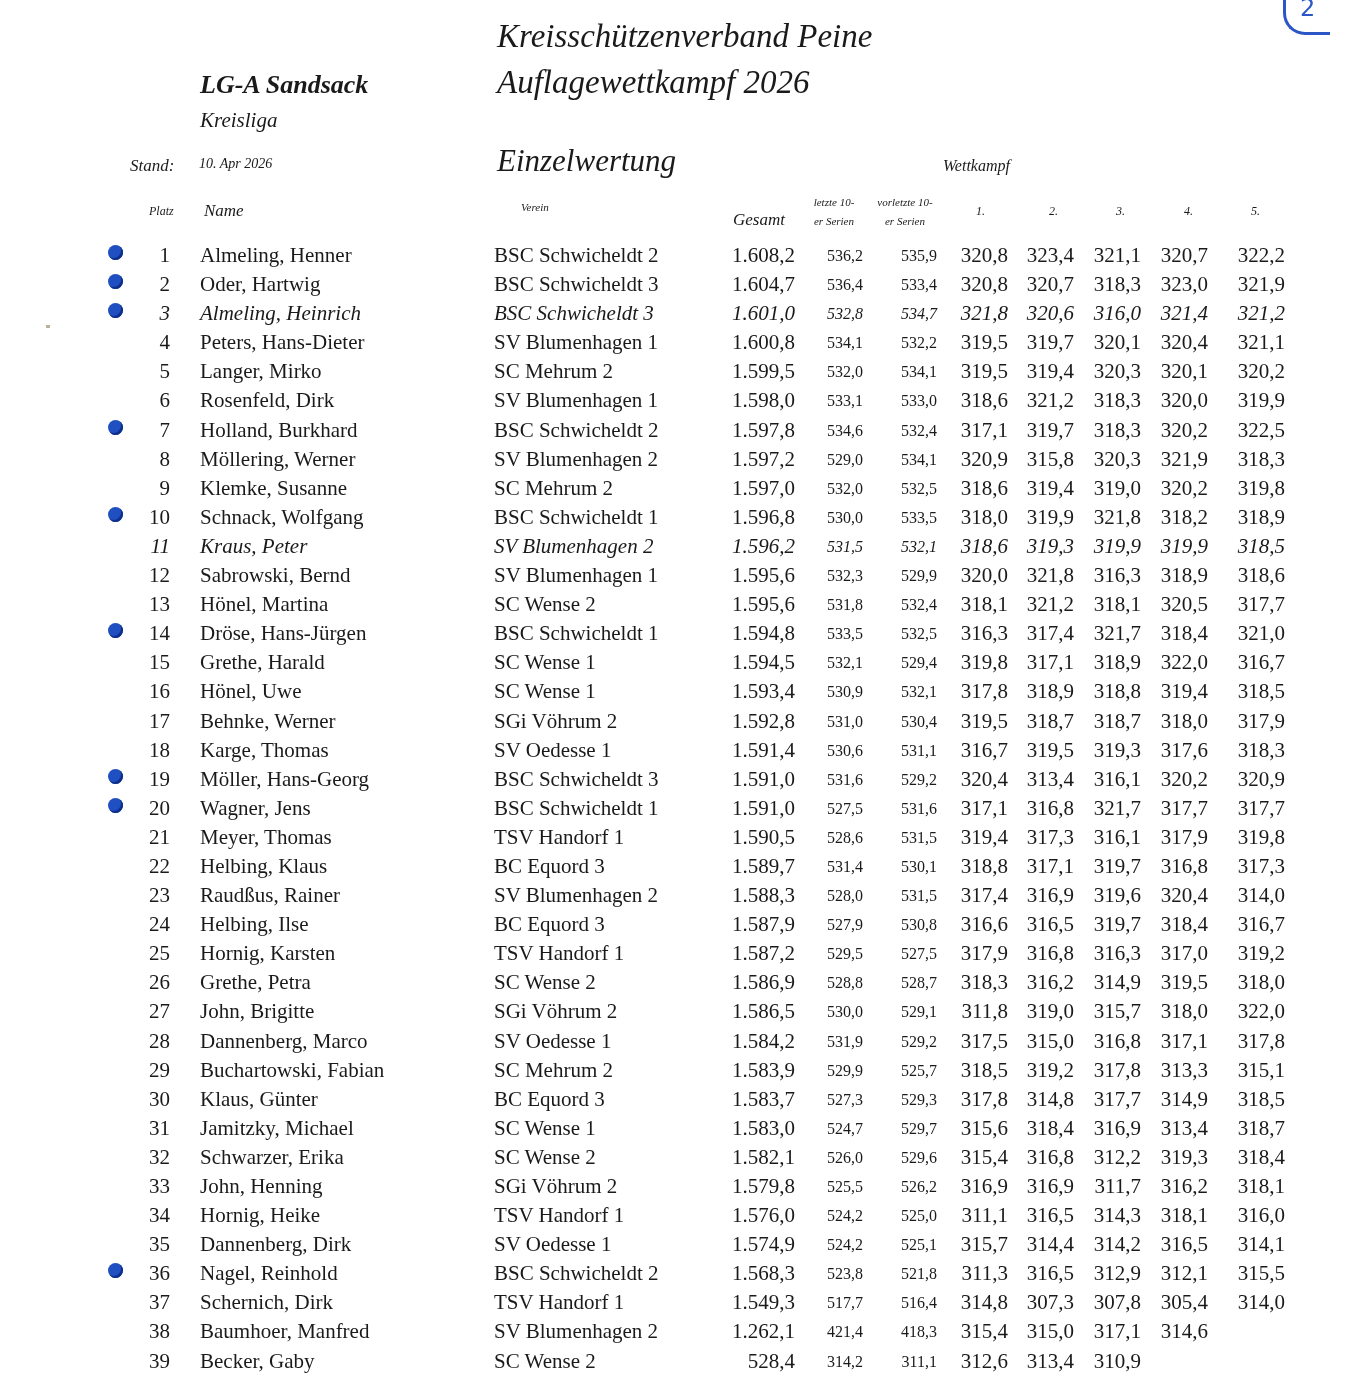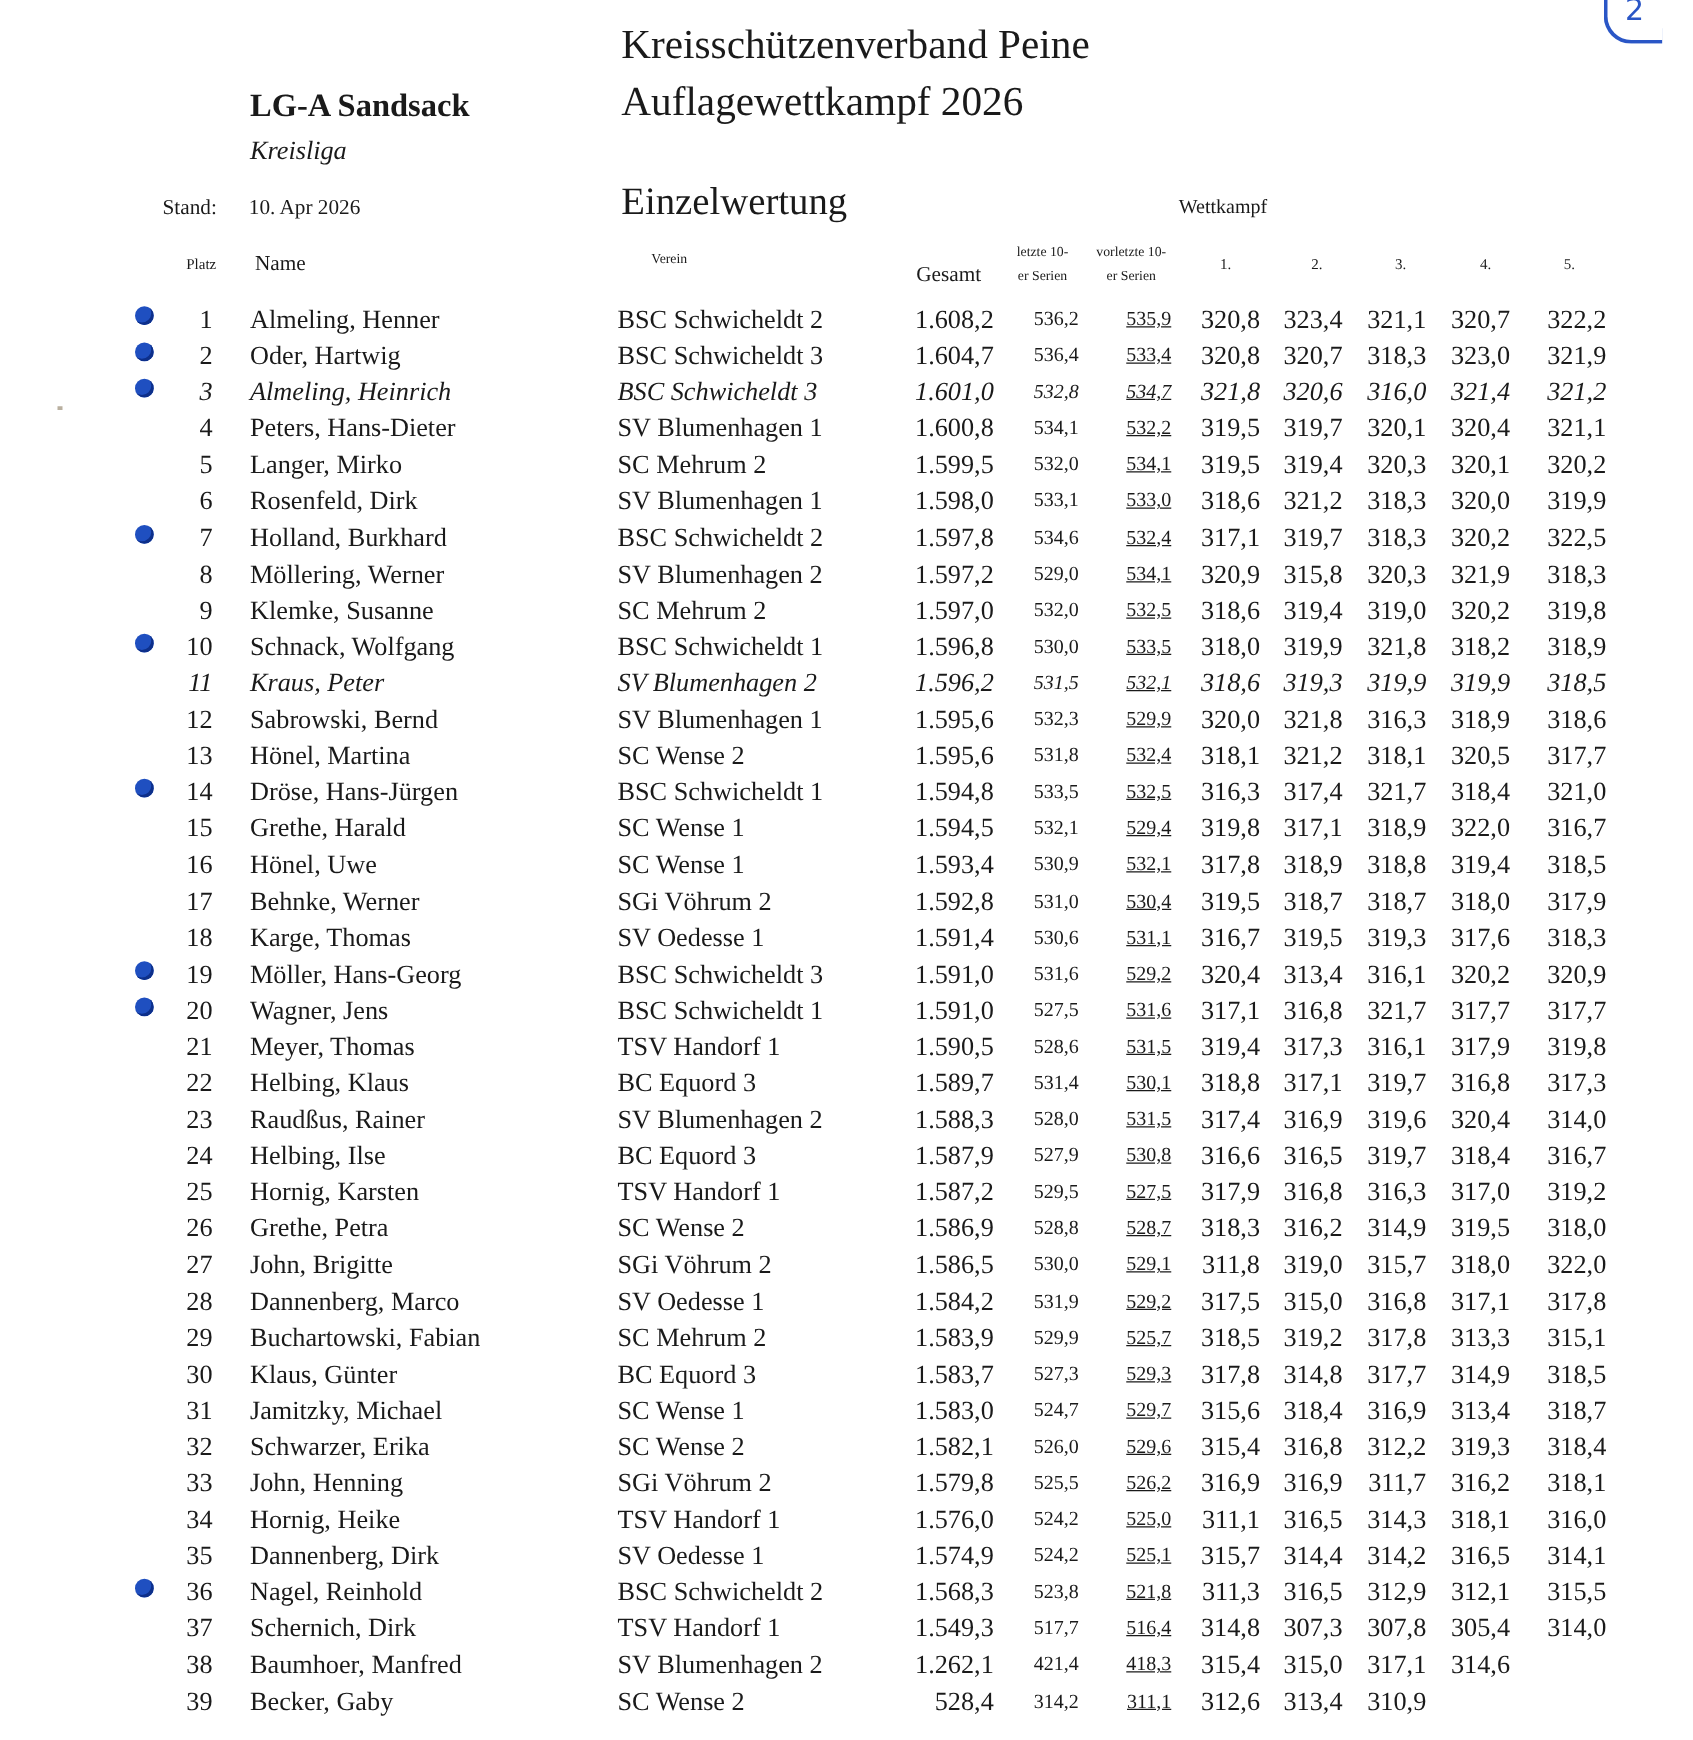--- a/index.html
+++ b/index.html
@@ -1,44 +1,44 @@
 <!DOCTYPE html>
 <html><head>
   <meta charset="utf-8">
   <style>
     html, body { margin:0; padding:0; background:#ffffff; }
     body { width:1354px; height:1392px; position:relative; overflow:hidden;
            font-family:"Liberation Serif", "DejaVu Serif", serif; color:#1a1a1a; }
-    .abs { position:absolute; white-space:nowrap; }
+    .abs { position:absolute; white-space:nowrap;font-style:italic; }
     .title1 { left:497px; top:18px; font-size:33px; }
     .title2 { left:497px; top:64px; font-size:33px; }
     .league { left:200px; top:70px; font-size:26px; font-weight:bold; }
     .sub { left:200px; top:108px; font-size:21px; font-style:italic;text-align:center; }
     .stand-lbl { left:130px; top:156px; font-size:17px; }
-    .stand-val { left:199px; top:156px; font-size:17px;text-align:right; }
+    .stand-val { left:199px; top:156px; font-size:14px;text-align:right; }
     .section { left:497px; top:143px; font-size:31px; }
     .wk { left:943px; top:157px; font-size:16px; }
     .hdr-sm { font-size:11px; line-height:19px; text-align:center; }
     .h-platz { left:149px; top:204px; font-size:12px; }
     .h-name { left:204px; top:201px; font-size:17px; }
     .h-verein { left:521px; top:201px; font-size:11px; }
     .h-gesamt { left:733px; top:210px; font-size:17px; }
     .h-l10 { left:806px; top:193px; width:56px; }
     .h-vl10 { left:868px; top:193px; width:74px; }
     .h-r { top:204px; font-size:12px; }
 
     .rows { position:absolute; left:0; top:239px; width:1354px; }
     .row { position:relative; height:29.1px; font-size:21px; }
     .row > span { position:absolute; top:4px; white-space:nowrap; }
     .c-place { left:140px; width:30px; text-align:right; }
     .c-name { left:200px; }
     .c-club { left:494px; }
     .c-total { left:700px; width:95px; text-align:right; }
     .c-l10 { left:812px; width:51px; text-align:right; font-size:16px; top:8px !important; }
-    .c-vl10 { left:886px; width:51px; text-align:right; font-size:16px; top:8px !important;text-decoration:underline; }
+    .c-vl10 { left:886px; width:51px; text-align:right; font-size:16px; top:8px !important; }
     .c-r { width:60px; text-align:right; }
     .c-r1 { left:948px; } .c-r2 { left:1014px; } .c-r3 { left:1081px; } .c-r4 { left:1148px; } .c-r5 { left:1225px; }
     .italic { font-style:italic; }
     .dot { position:absolute; left:108px; top:6px; width:15px; height:15px; border-radius:50%;
            background:#1f4fc0; box-shadow: inset -2px -2px 0 #0d2f8a; }
     .pagemark { position:absolute; left:1283px; top:0px; width:44px; height:32px;
                 border:3px solid #2a56c6; border-top:none; border-right:none;
                 border-radius:0 0 0 22px; }
     .pagemark-num { position:absolute; left:1300px; top:-6px; font-size:24px; color:#2a56c6;
                     font-family:"DejaVu Sans", sans-serif; }

